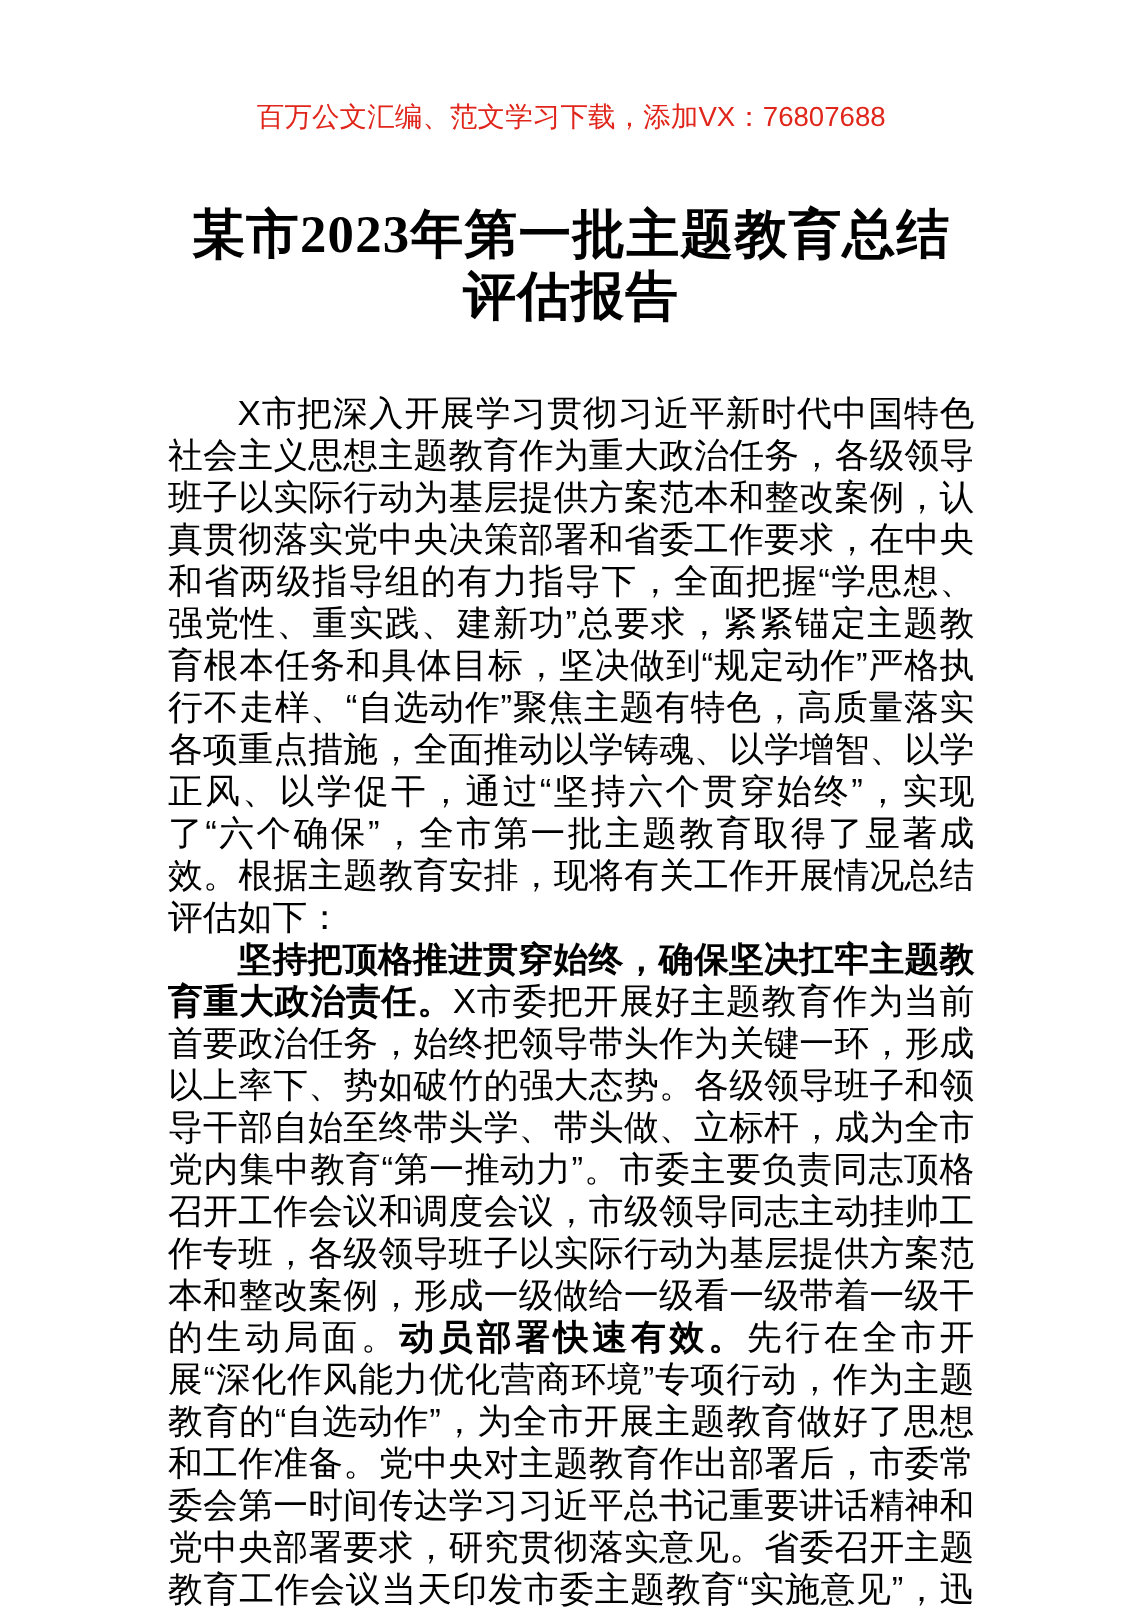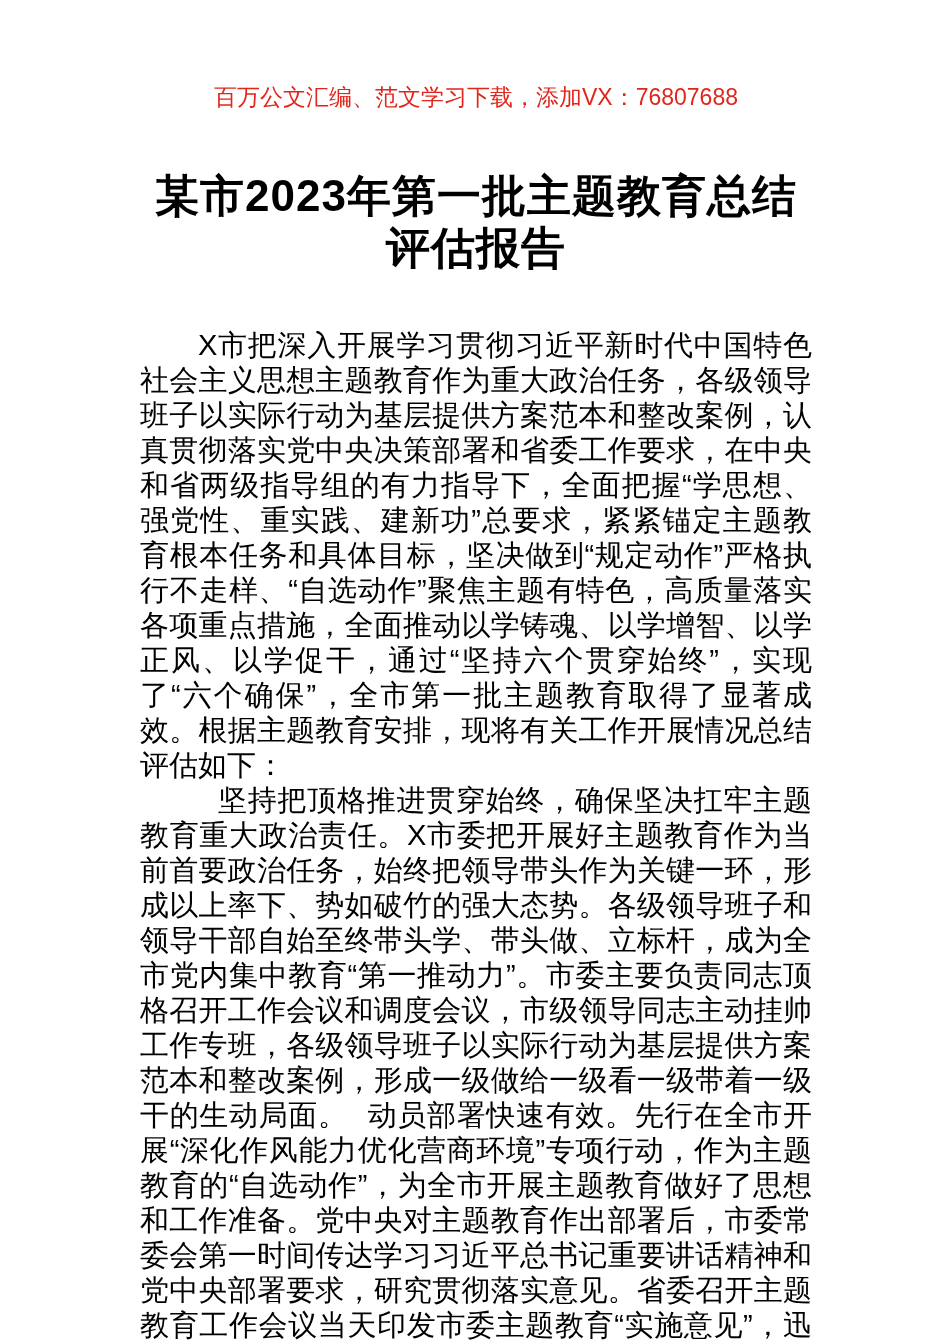--- a/index.html
+++ b/index.html
@@ -23,21 +23,21 @@
   .notice {
     font-size: 23px;
     line-height: 26px;
     text-align: center;
     font-family: "Liberation Sans", sans-serif;
     color: #e0251b; 
     white-space: nowrap;
   }
   .title {
     margin: 60px 0 0 0;
-    font-family: Liberation Sans, sans-serif;
+    font-family: Liberation Serif, serif;
     font-weight: bold;
     font-size: 44px;
     line-height: 52px;
     text-align: center;
     color: #000000;
     letter-spacing: 1px;
   }
   .doc-body {
     margin-top: 54px;
     font-size: 29px;
@@ -45,22 +45,21 @@
     color: #000000;
     text-align: justify;
     font-family: "Liberation Sans", sans-serif;
   }
   .para {
     margin: 0;
     padding: 0;
     text-indent: 2em;
   }
   .para span.seg-bold {
-    font-weight: normal;
-    margin-left: 20px;
+    font-weight: bold;
   }
 </style>
 </head>
 <body>
 
 <div class="page">
   <div class="notice" style="color: rgb(224, 37, 27);">百万公文汇编、范文学习下载，添加VX：76807688</div>
 
   <h1 class="title">某市2023年第一批主题教育总结评估报告</h1>
 

